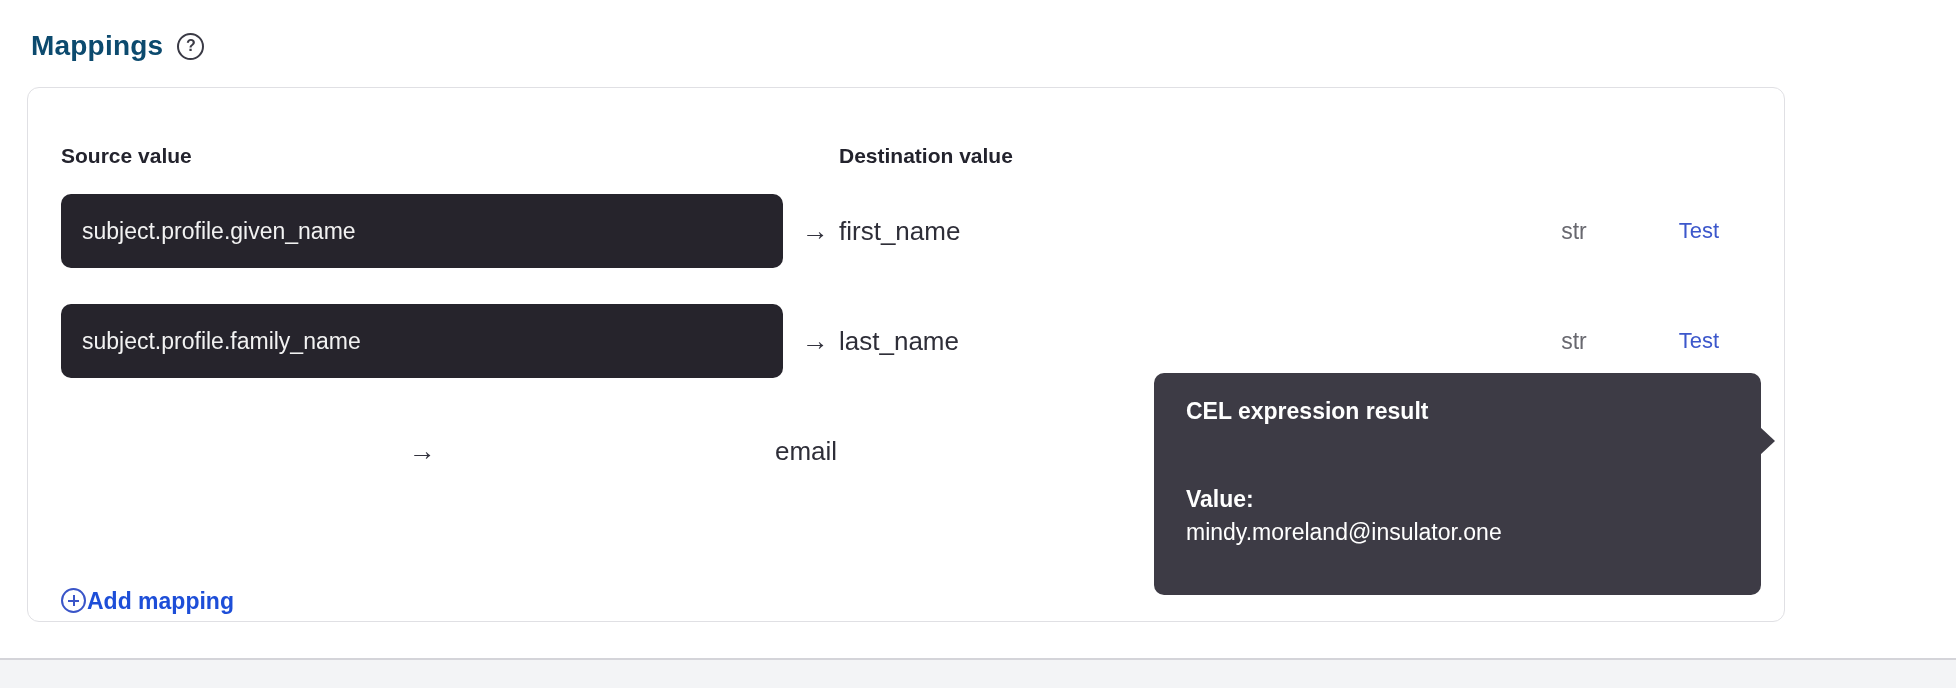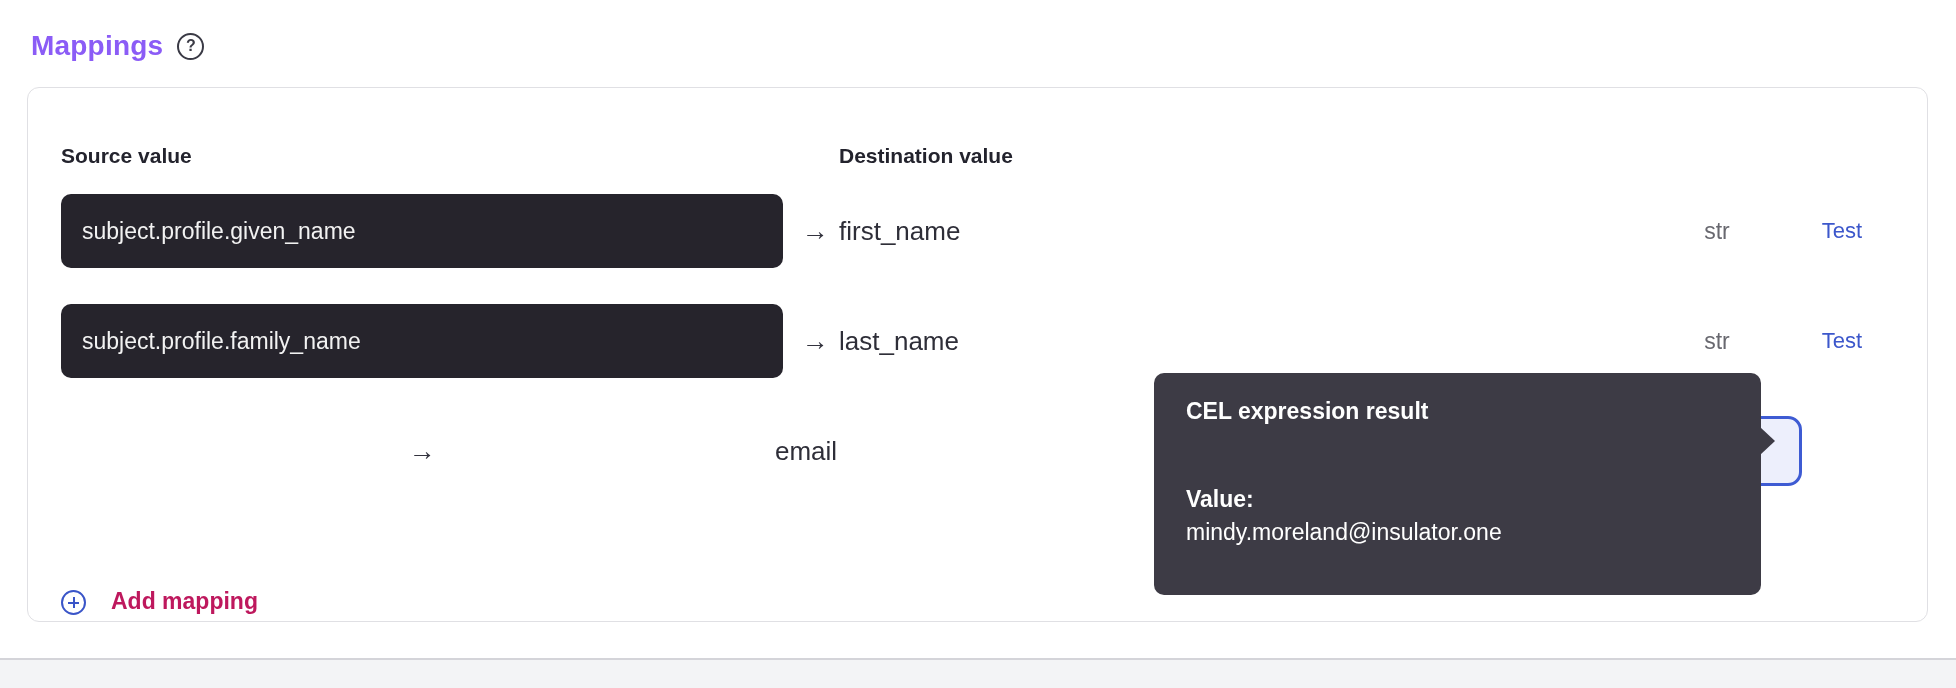--- a/index.html
+++ b/index.html
@@ -13,35 +13,35 @@
   }
   .mono { font-family: Liberation Sans, sans-serif; }
 
   
   .section-header {
     position: absolute;
     left: 31px; top: 30px;
     display: flex; align-items: center; gap: 14px;
   }
   .section-title {
-    font-size: 28px; font-weight: 700; color: #8b5cf6; letter-spacing: 0.2px;
+    font-size: 28px; font-weight: 700; color: #0c4a6e; letter-spacing: 0.2px;
   }
   .help-icon {
     width: 27px; height: 27px;
     border: 2.5px solid #3a3a45; border-radius: 50%;
     display: flex; align-items: center; justify-content: center;
     font-size: 16px; font-weight: 700; color: #3a3a45;
     cursor: pointer;
   }
 
   
   .card {
     position: absolute;
     left: 27px; top: 87px;
-    width: 1901px; height: 535px;
+    width: 1758px; height: 535px;
     background: #ffffff;
     border: 1px solid #e0e0e4;
     border-radius: 12px;
     padding: 56px 15px 0 33px;
   }
   .grid-row {
     display: grid;
     grid-template-columns: 722px 64px 1fr 110px 140px;
     align-items: center;
   }
@@ -84,22 +84,22 @@
     border: 3px solid #3e5bd3;
     border-radius: 14px;
     color: #2b3f9e;
     font-family: "Liberation Sans", sans-serif;
     font-size: 23px; font-weight: 700;
     cursor: pointer;
   }
 
   .add-mapping {
     margin-top: 64px;
-    display: inline-flex; align-items: flex-end; gap: 25px;
-    color: #be185d; cursor: pointer;
+    display: inline-flex; align-items: flex-start; gap: 1px;
+    color: #1d4ed8; cursor: pointer;
   }
   .plus-circle-icon {
     width: 25px; height: 25px;
     border: 2px solid #3a55c8; border-radius: 50%;
     position: relative; flex: none;
   }
   .plus-circle-icon::before, .plus-circle-icon::after {
     content: ""; position: absolute; background: #3a55c8;
   }
   .plus-circle-icon::before { left: 50%; top: 5px; bottom: 5px; width: 2px; transform: translateX(-50%); }

